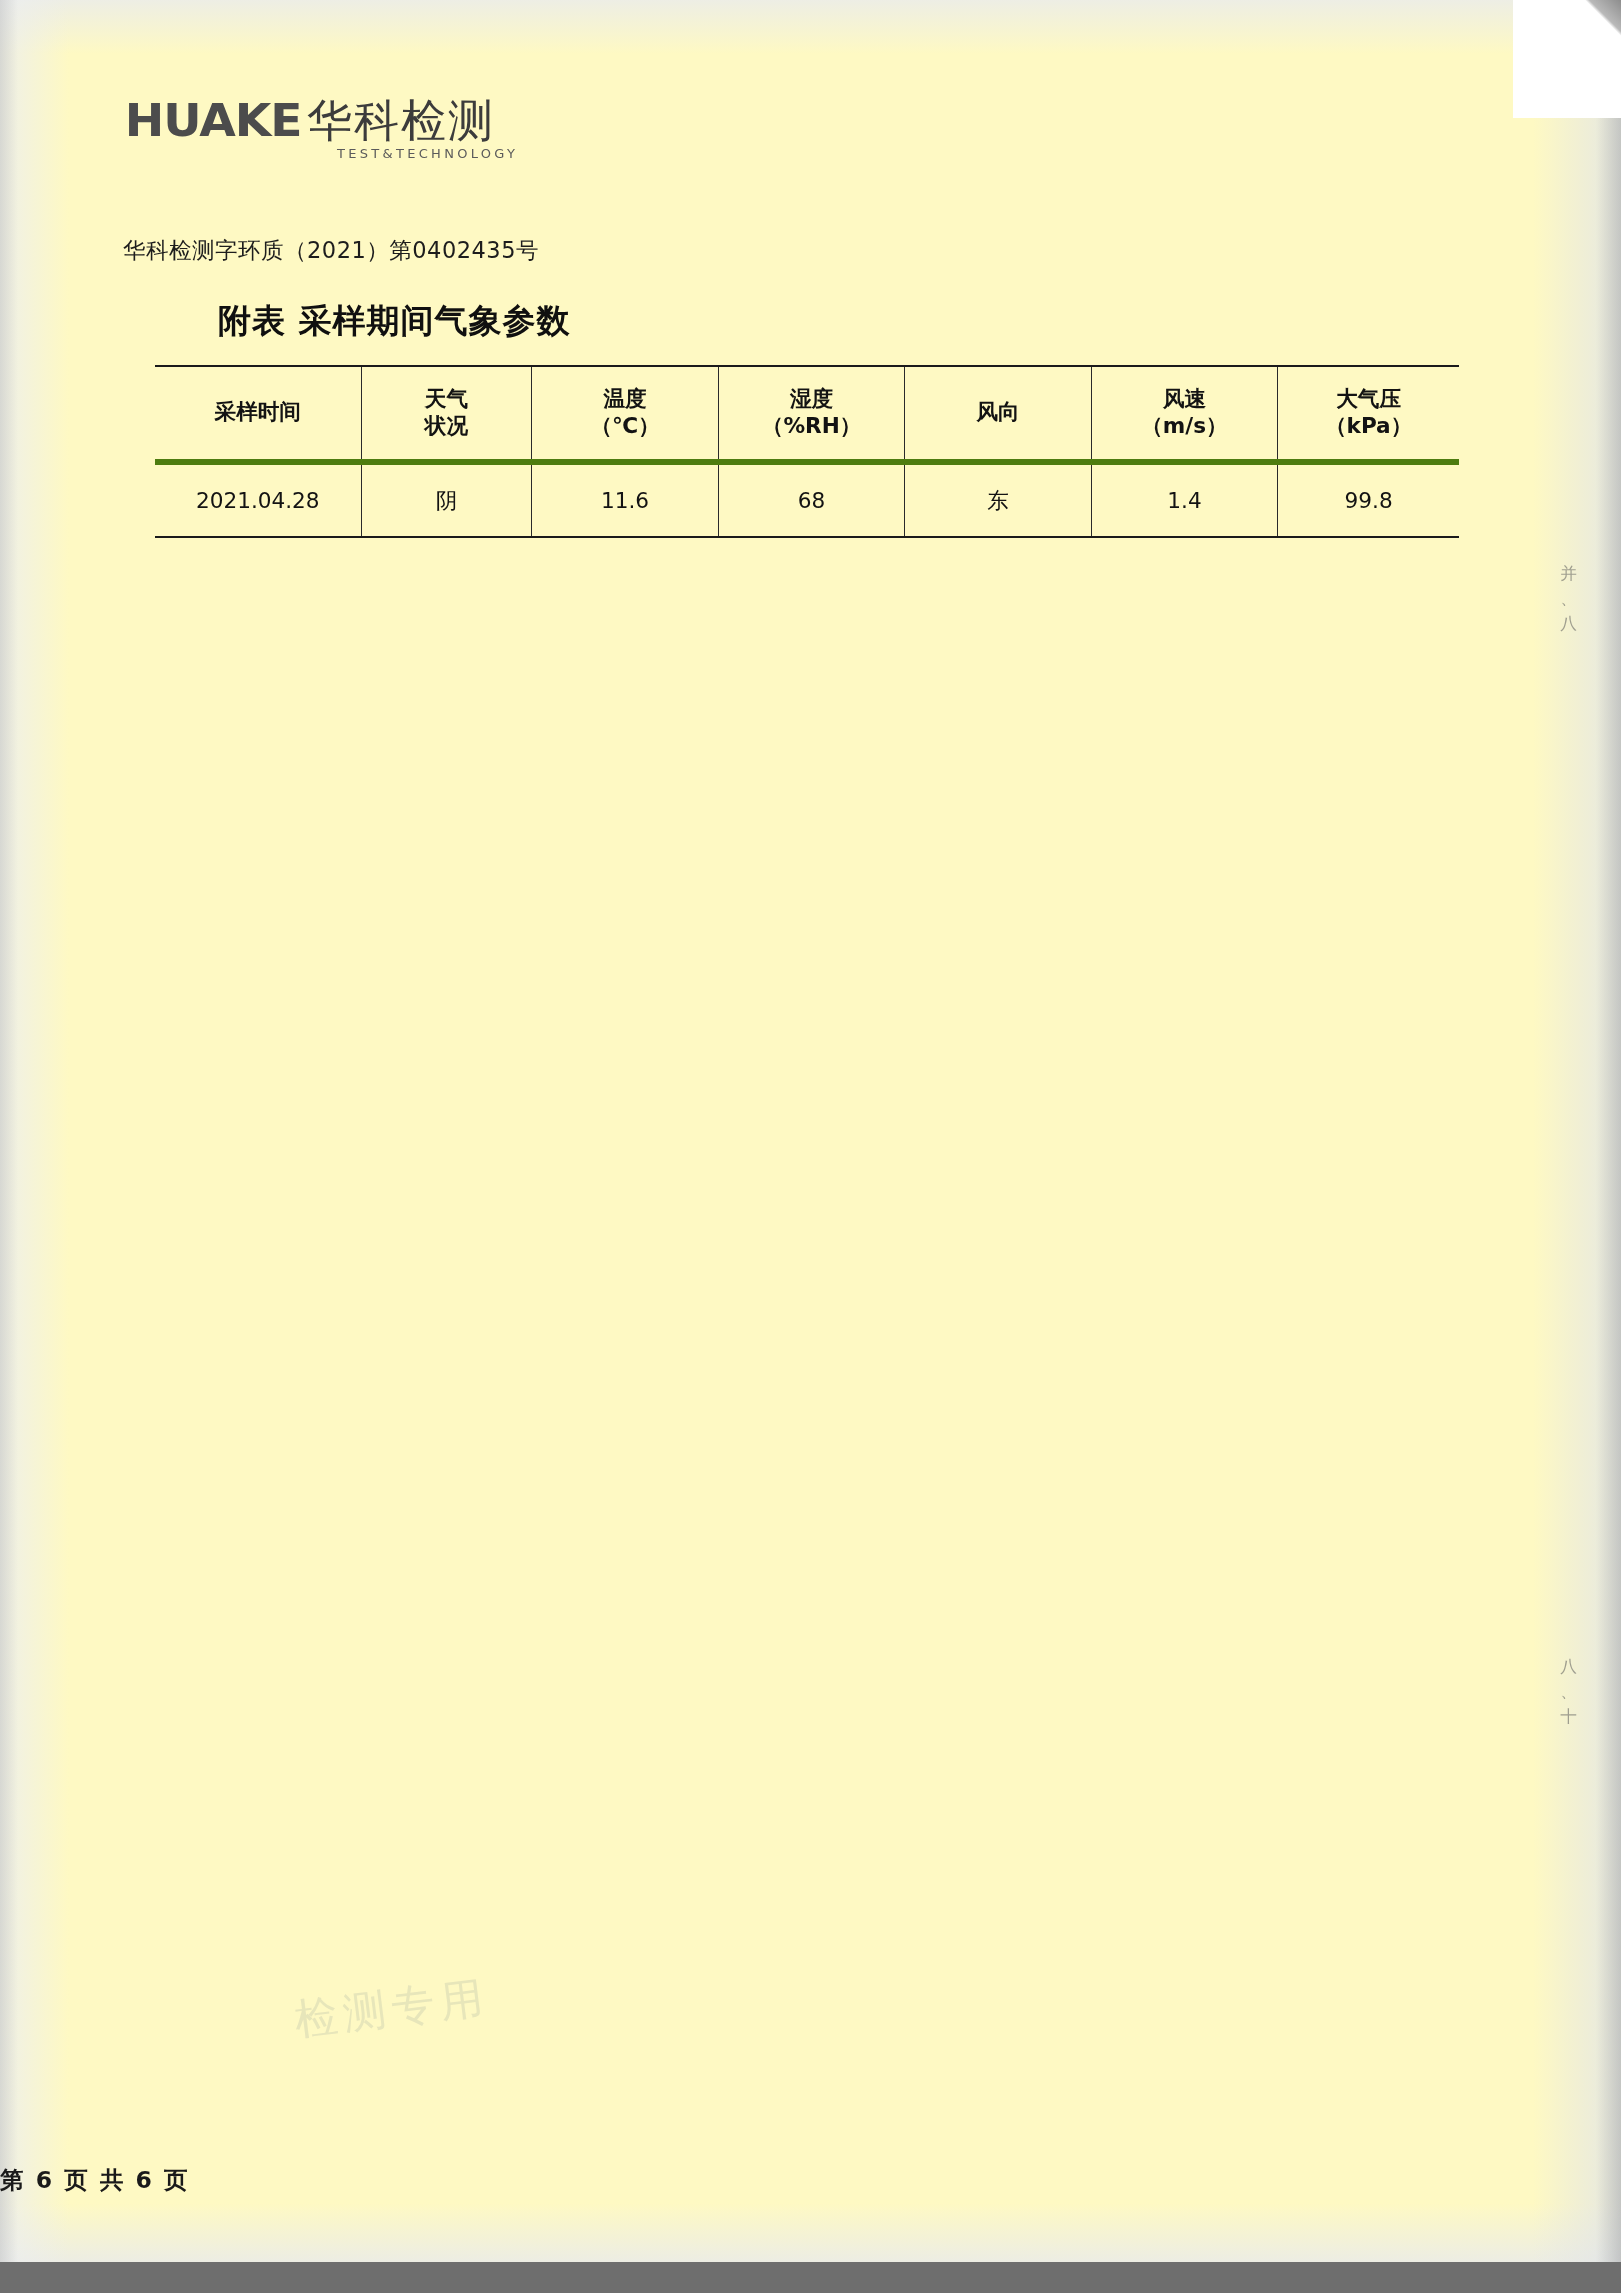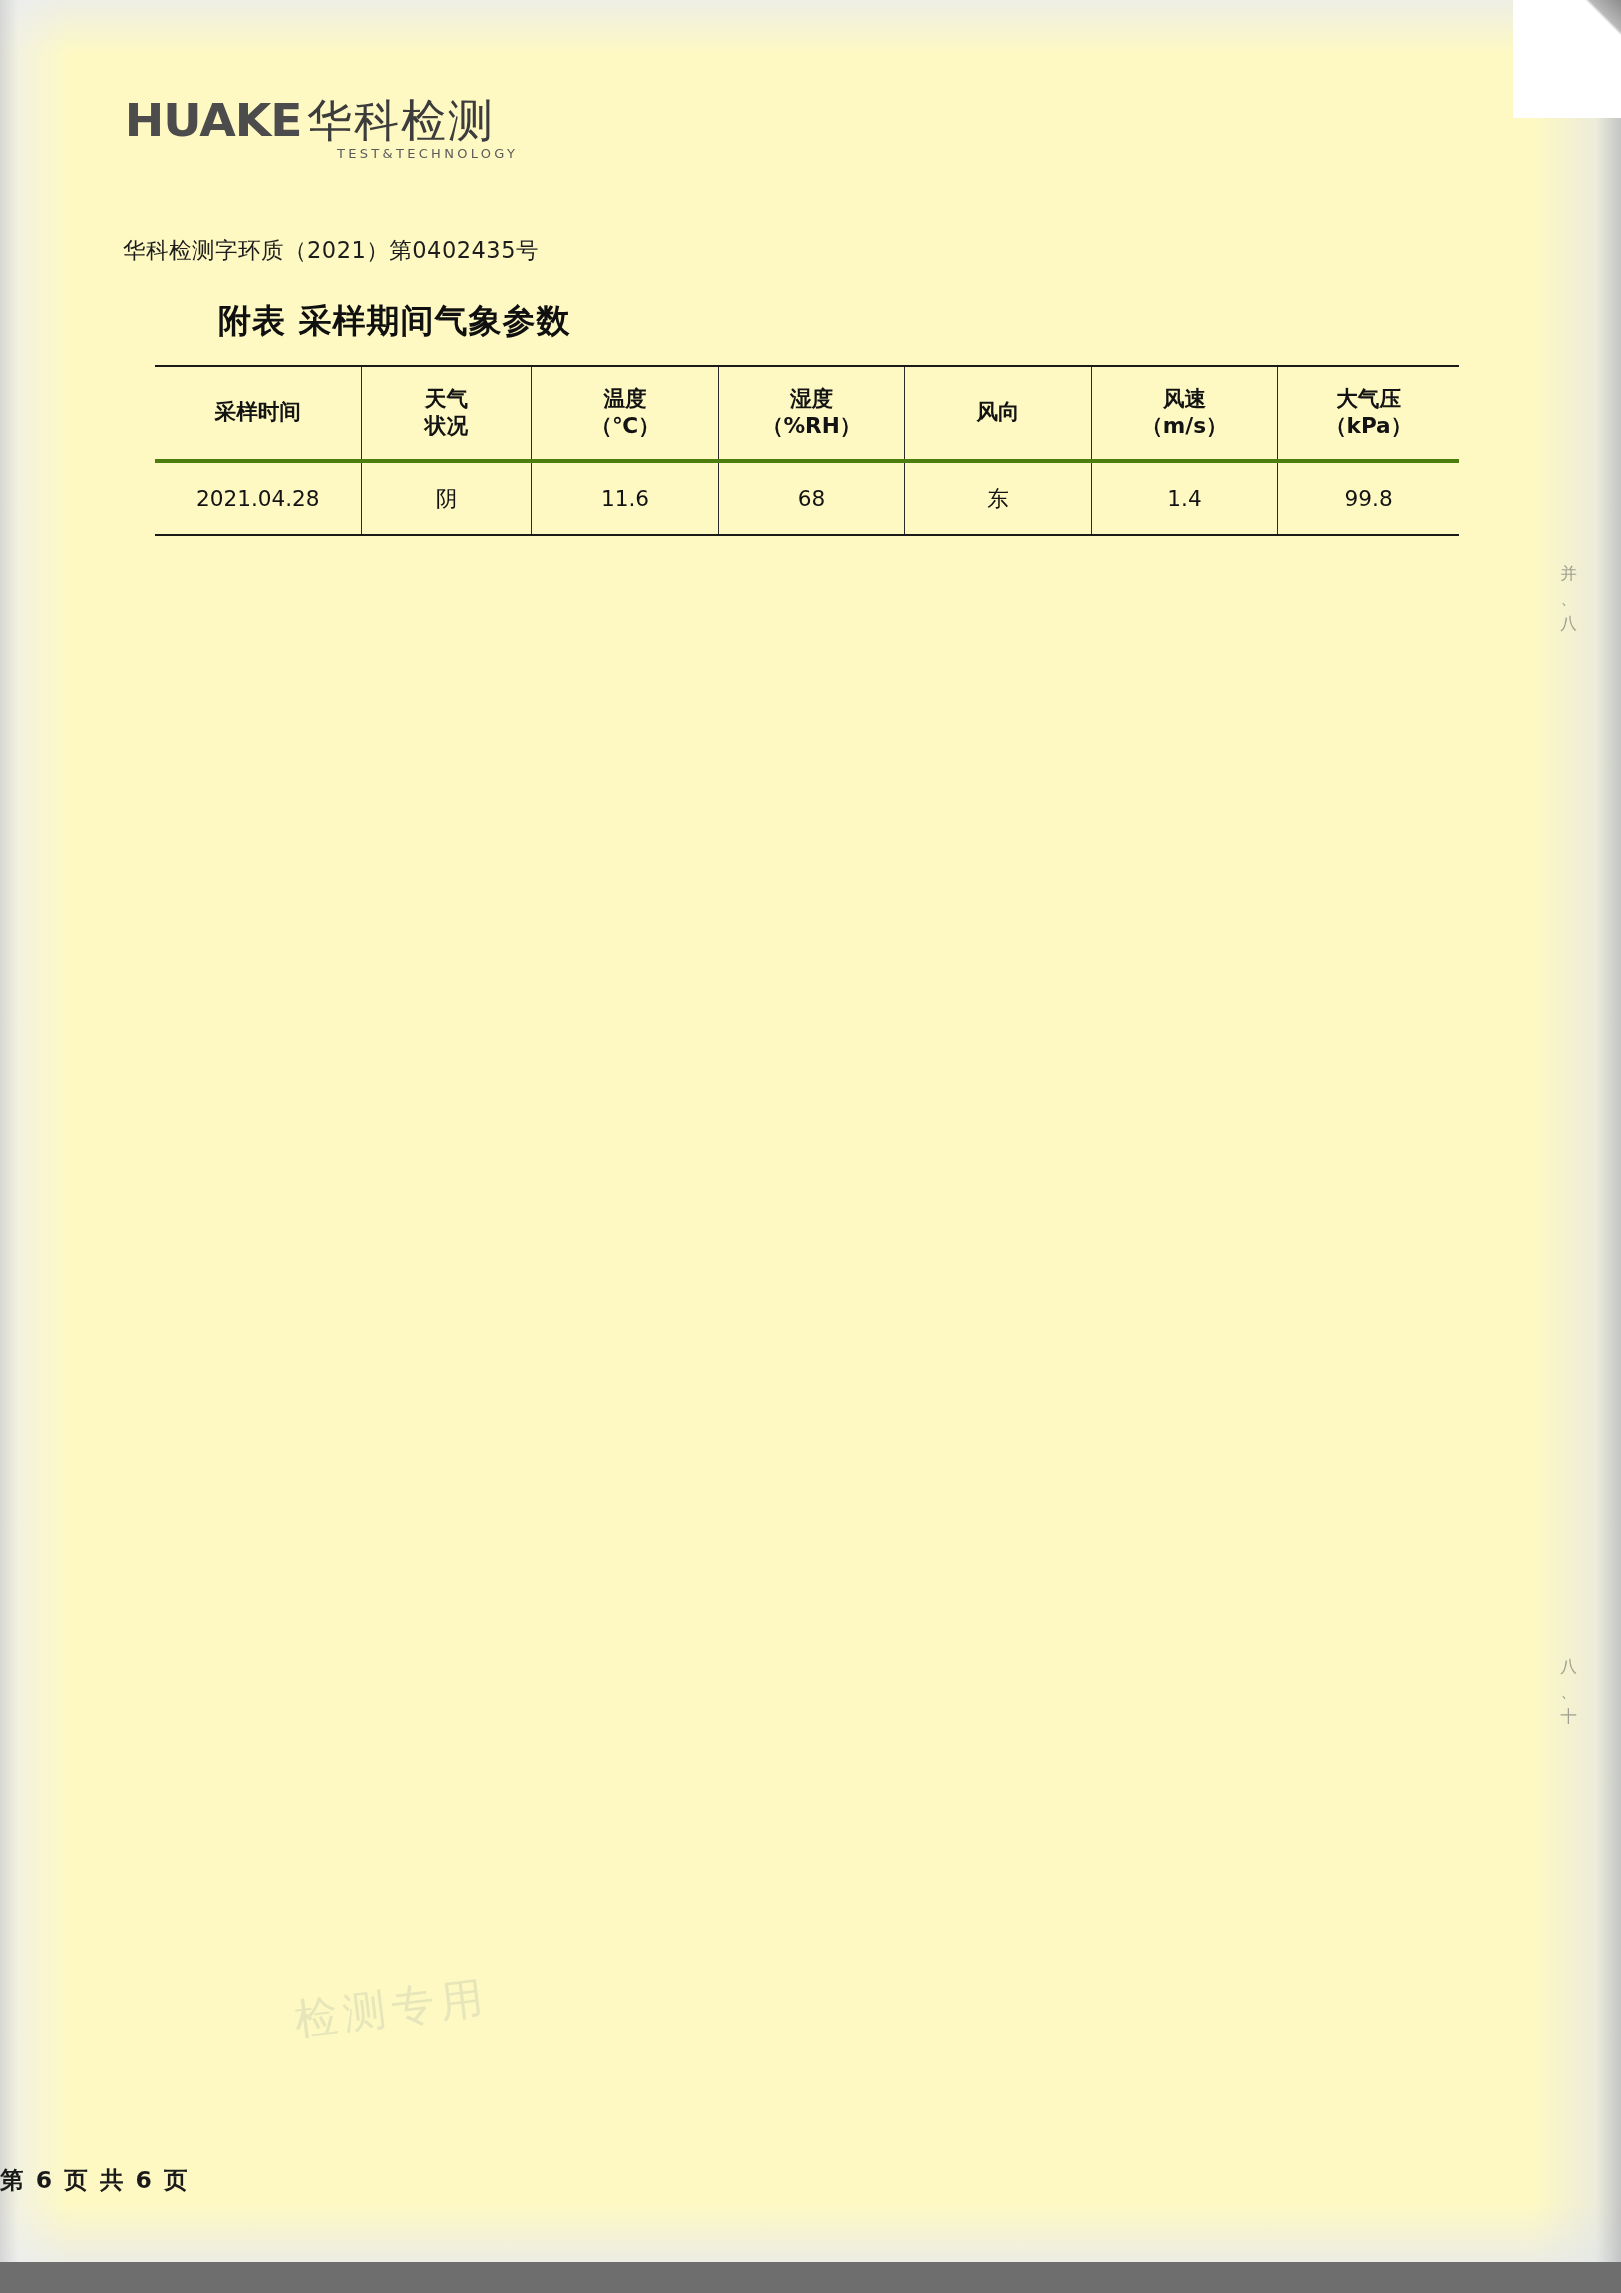--- a/index.html
+++ b/index.html
@@ -140,21 +140,21 @@
   }
   table.meteo th,
   table.meteo td {
     border-left: 1.5px solid #2a2a2a;
     border-right: 1.5px solid #2a2a2a;
     text-align: center;
     vertical-align: middle;
   }
   table.meteo thead tr {
     border-top: 2.9px solid #1a1a1a;
-    border-bottom: 4px solid #4d7c0f;
+    border-bottom: 6px solid #4d7c0f;
   }
   table.meteo thead th {
     height: 84px;
     font-size: 21.6px;
     font-weight: 700;
     line-height: 1.25;
     padding: 3.9px 2px;
   }
   table.meteo thead th:first-child,
   table.meteo tbody td:first-child {

